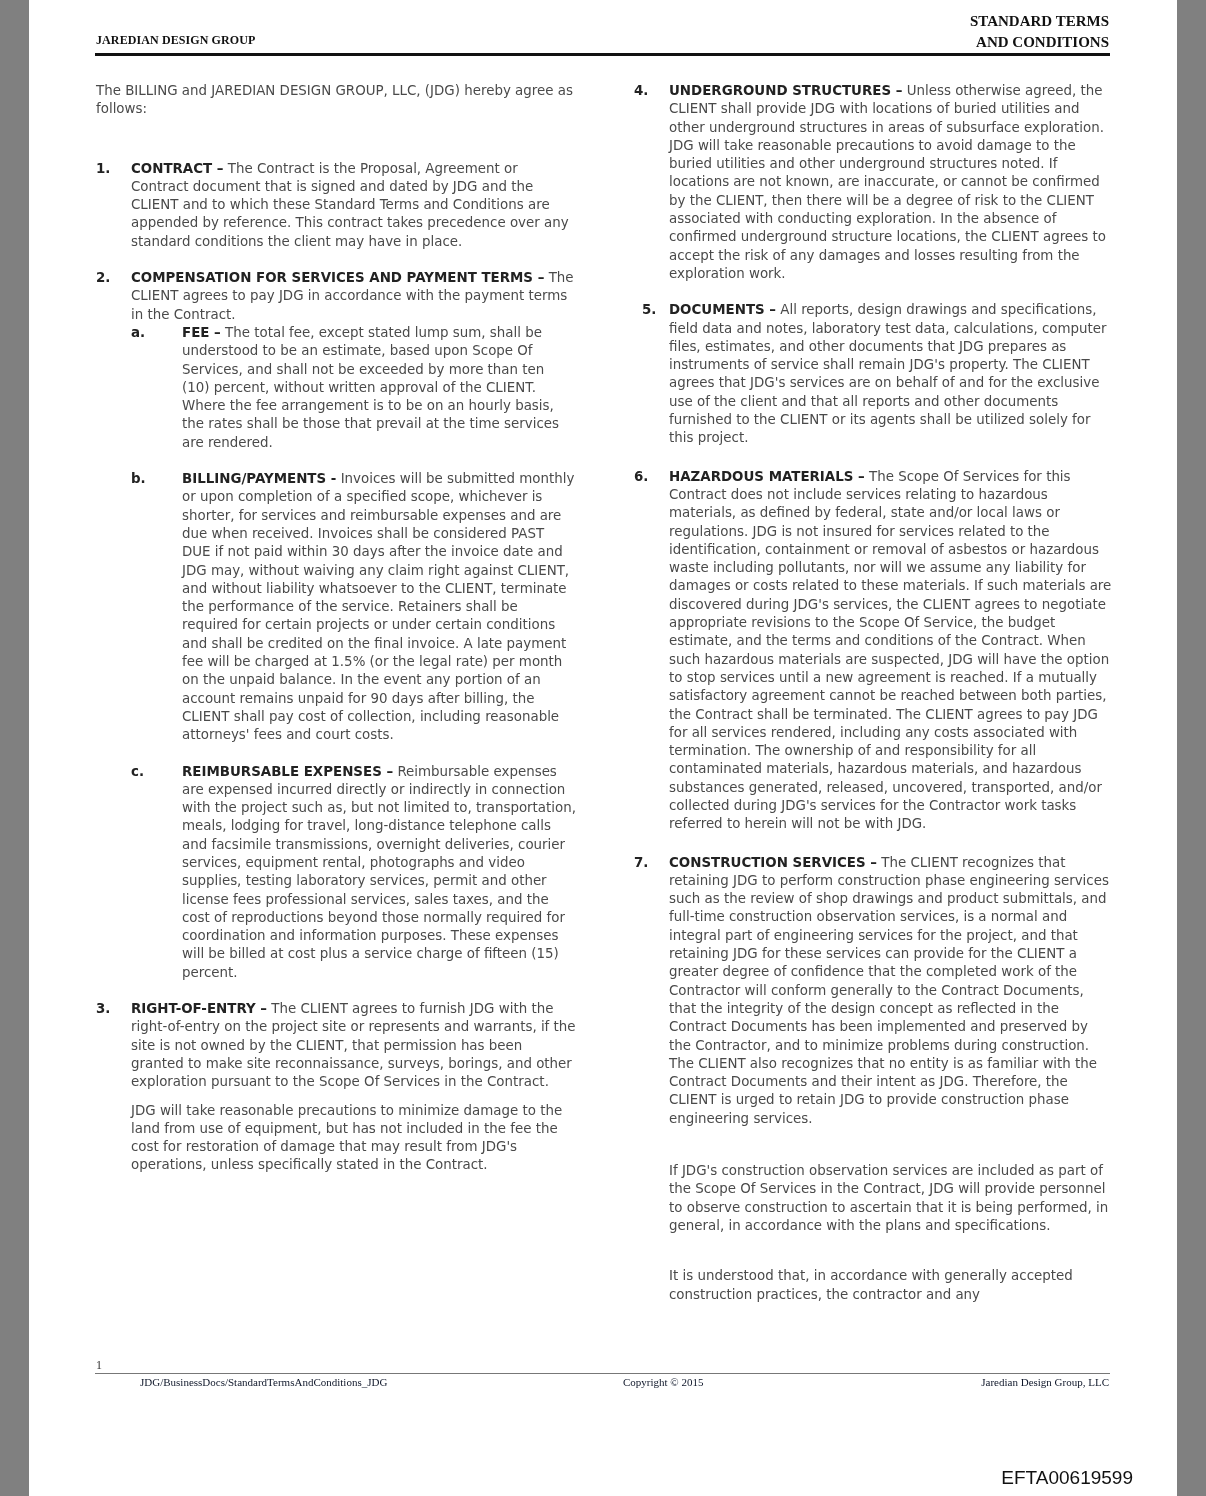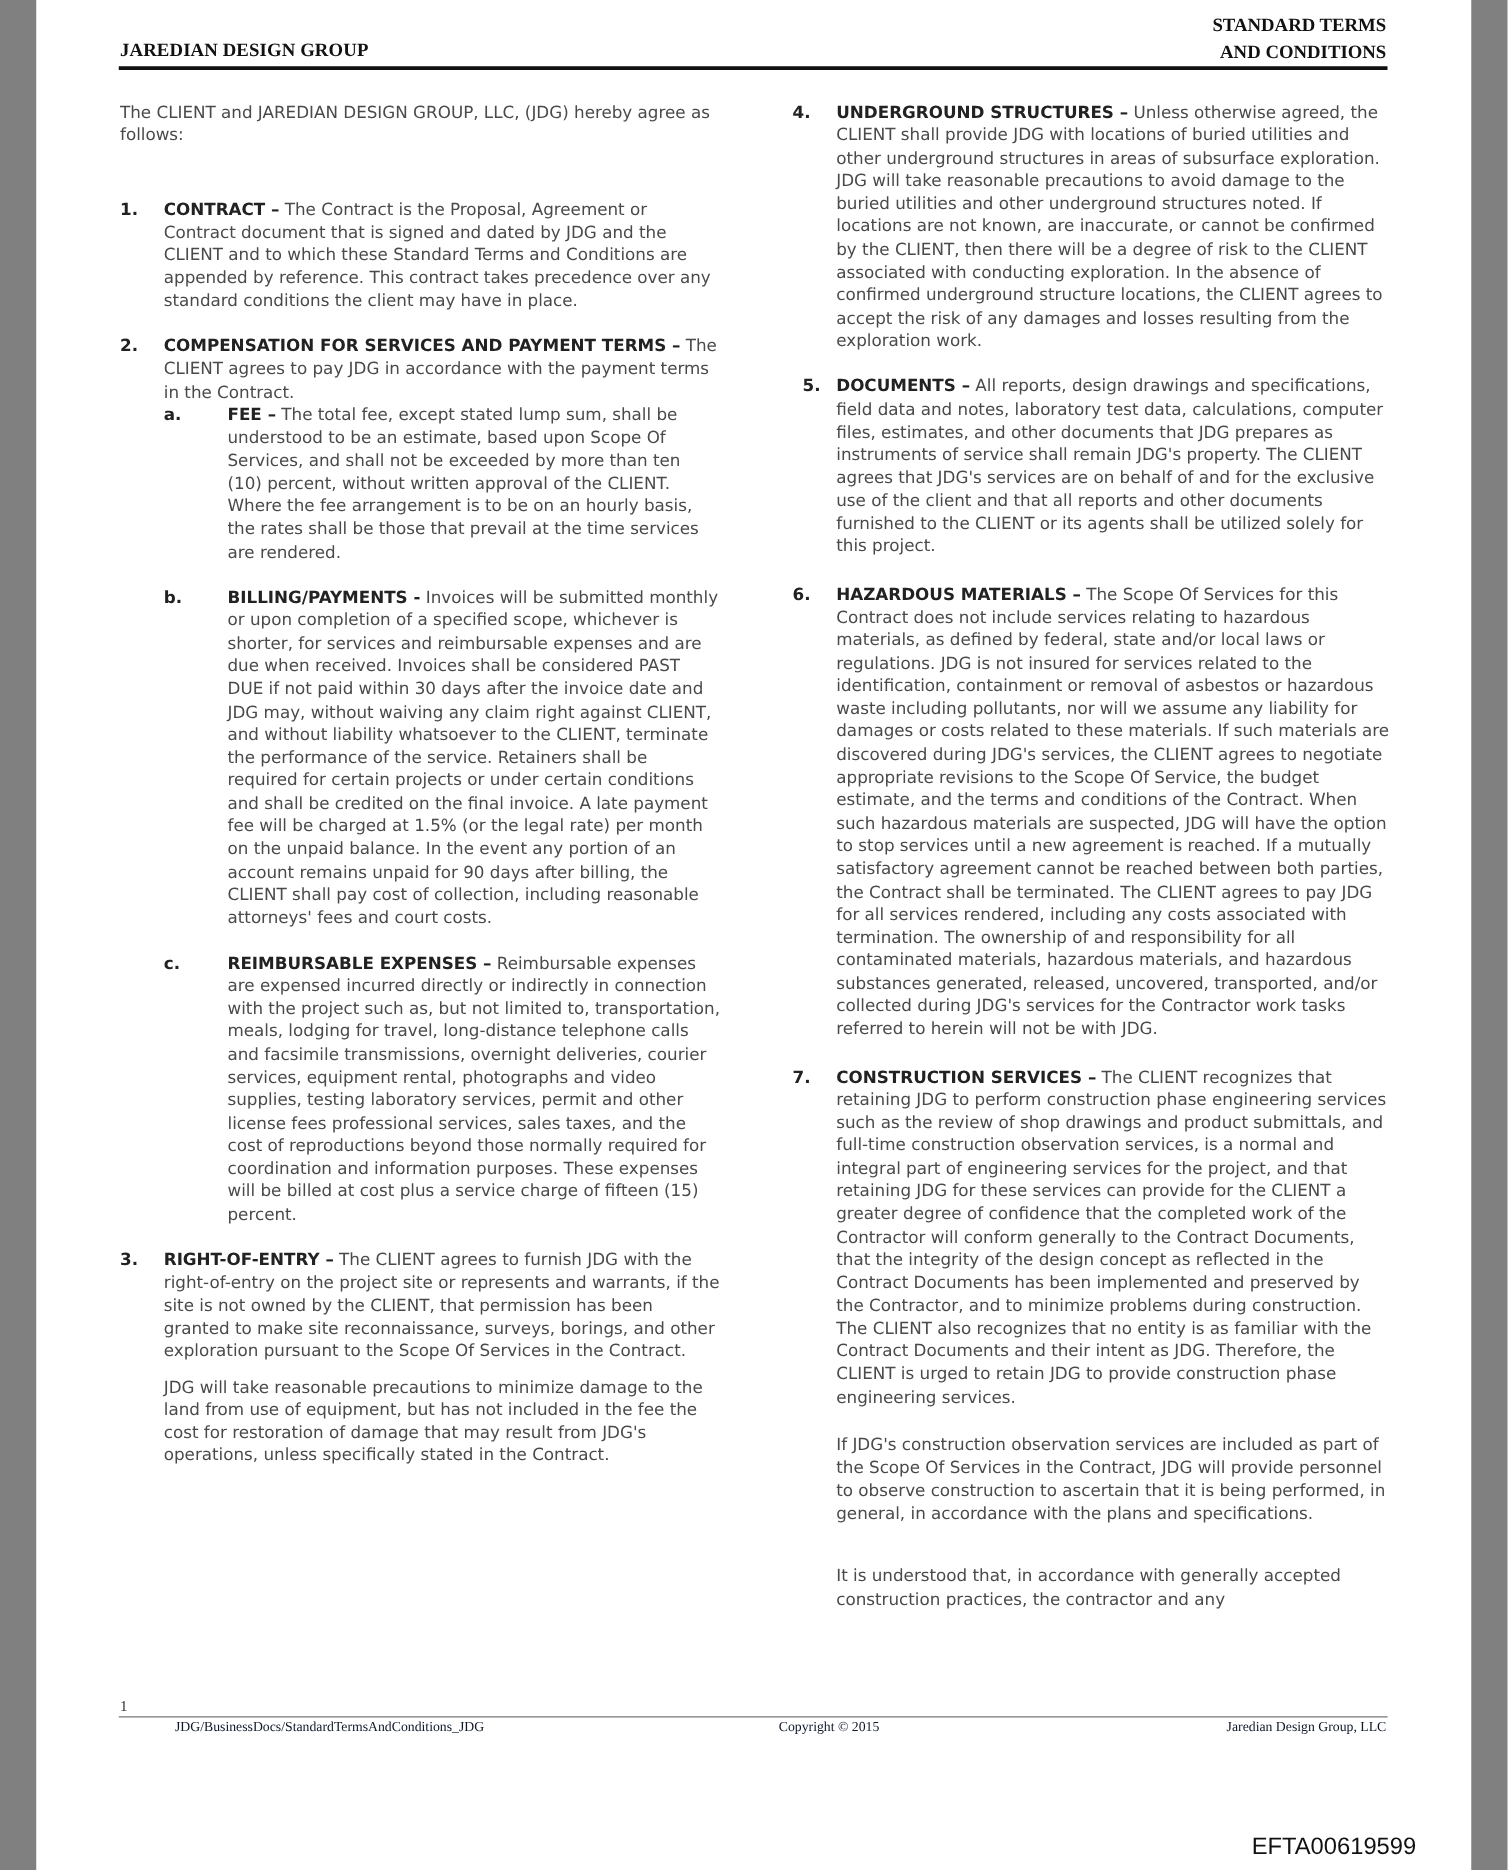--- a/index.html
+++ b/index.html
@@ -12,21 +12,21 @@
     }
     .page {
       position: absolute;
       left: 29px; top: 0;
       width: 1148px; height: 1496px;
       background: #ffffff;
     }
     .hdr-left {
       position: absolute; left: 67px; top: 33px;
       font-family: "Liberation Serif", serif; font-weight: bold;
-      font-size: 15px; color: #111; letter-spacing: 0.1px;
+      font-size: 12px; color: #111; letter-spacing: 0.1px;
     }
     .hdr-right {
       position: absolute; right: 68px; top: 11px;
       font-family: "Liberation Serif", serif; font-weight: bold;
       font-size: 15px; color: #111; text-align: right; line-height: 21px;
     }
     .hdr-rule {
       position: absolute; left: 66px; top: 53px; width: 1015px;
       height: 3px; background: #111;
     }
@@ -74,21 +74,21 @@
 
 <div class="page">
   <div class="hdr-left">JAREDIAN DESIGN GROUP</div>
   <div class="hdr-right">
     <div>STANDARD TERMS</div>
     <div>AND CONDITIONS</div>
   </div>
   <div class="hdr-rule"></div>
 
   <div class="col col-left">
-    <p class="intro">The CLIENT and JAREDIAN DESIGN GROUP, LLC, (JDG) hereby agree as follows:</p>
+    <p class="intro">The BILLING and JAREDIAN DESIGN GROUP, LLC, (JDG) hereby agree as follows:</p>
 
     <div class="item">
       <span class="num">1.</span>
       <p><span class="title">CONTRACT –</span><span> The Contract is the Proposal, Agreement or Contract document that is signed and dated by JDG and the CLIENT and to which these Standard Terms and Conditions are appended by reference.  This contract takes precedence over any standard conditions the client may have in place.</span></p>
     </div>
 
     <div class="item" style="margin-bottom:14px;">
       <span class="num">2.</span>
       <p><span class="title">COMPENSATION FOR SERVICES AND PAYMENT TERMS –</span><span> The CLIENT agrees to pay JDG in accordance with the payment terms in the Contract.</span></p>
 
@@ -127,21 +127,21 @@
     </div>
 
     <div class="item" style="margin-bottom:20px;">
       <span class="num">6.</span>
       <p><span class="title">HAZARDOUS MATERIALS –</span><span> The Scope Of Services for this Contract does not include services relating to hazardous materials, as defined by federal, state and/or local laws or regulations.  JDG is not insured for services related to the identification, containment or removal of asbestos or hazardous waste including pollutants, nor will we assume any liability for damages or costs related to these materials.  If such materials are discovered during JDG's services, the CLIENT agrees to negotiate appropriate revisions to the Scope Of Service, the budget estimate, and the terms and conditions of the Contract.  When such hazardous materials are suspected, JDG will have the option to stop services until a new agreement is reached.  If a mutually satisfactory agreement cannot be reached between both parties, the Contract shall be terminated.  The CLIENT agrees to pay JDG for all services rendered, including any costs associated with termination.  The ownership of and responsibility for all contaminated materials, hazardous materials, and hazardous substances generated, released, uncovered, transported, and/or collected during JDG's services for the Contractor work tasks referred to herein will not be with JDG.</span></p>
     </div>
 
     <div class="item">
       <span class="num">7.</span>
       <p><span class="title">CONSTRUCTION SERVICES –</span><span> The CLIENT recognizes that retaining JDG to perform construction phase engineering services such as the review of shop drawings and product submittals, and full-time construction observation services, is a normal and integral part of engineering services for the project, and that retaining JDG for these services can provide for the CLIENT a greater degree of confidence that the completed work of the Contractor will conform generally to the Contract Documents, that the integrity of the design concept as reflected in the Contract Documents has been implemented and preserved by the Contractor, and to minimize problems during construction.  The CLIENT also recognizes that no entity is as familiar with the Contract Documents and their intent as JDG.  Therefore, the CLIENT is urged to retain JDG to provide construction phase engineering services.</span></p>
-      <p class="para2" style="margin-top:20px;">If JDG's construction observation services are included as part of the Scope Of Services in the Contract, JDG will provide personnel to observe construction to ascertain that it is being performed, in general, in accordance with the plans and specifications.</p>
+      <p class="para2" style="margin-top:34px;">If JDG's construction observation services are included as part of the Scope Of Services in the Contract, JDG will provide personnel to observe construction to ascertain that it is being performed, in general, in accordance with the plans and specifications.</p>
       <p class="para2" style="margin-top:32px;">It is understood that, in accordance with generally accepted construction practices, the contractor and any</p>
     </div>
   </div>
 
   <div class="footer-pagenum">1</div>
   <div class="footer-rule"></div>
   <div class="footer footer-path">JDG/BusinessDocs/StandardTermsAndConditions_JDG</div>
   <div class="footer footer-copy">Copyright © 2015</div>
   <div class="footer footer-company">Jaredian Design Group, LLC</div>
 

